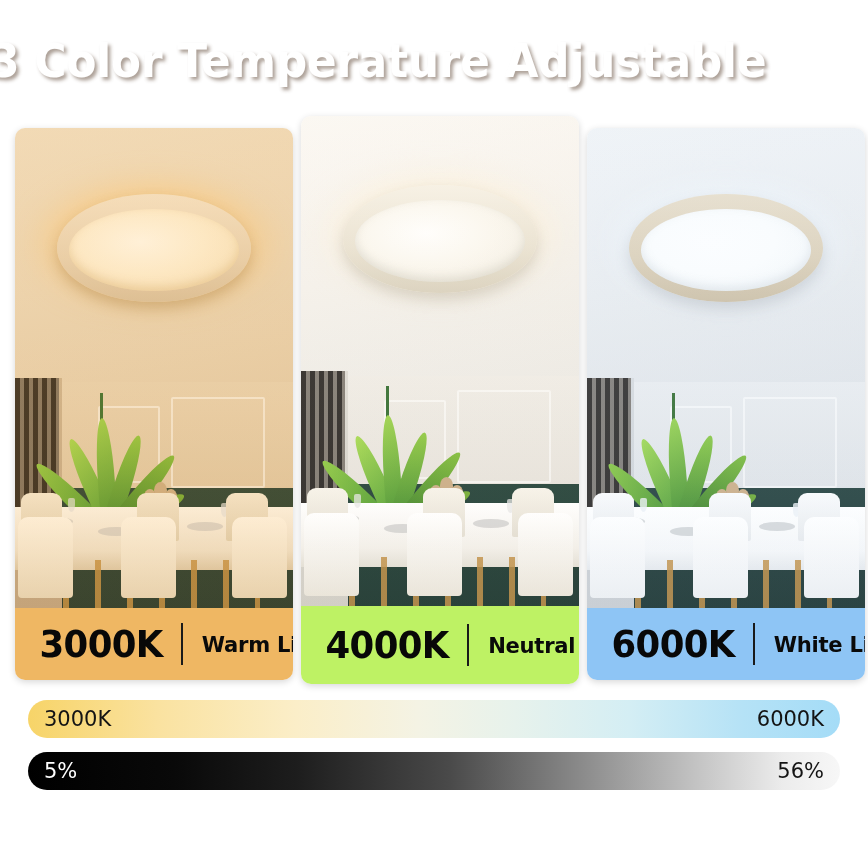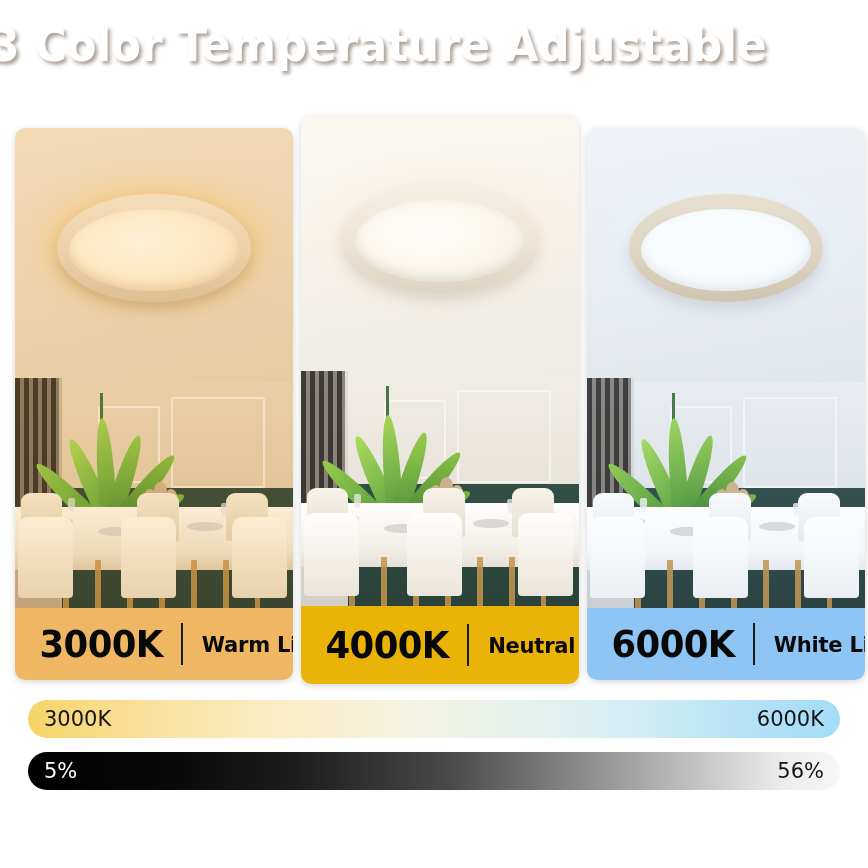--- a/index.html
+++ b/index.html
@@ -19,21 +19,21 @@
     width:756px; height:88px;
     background:linear-gradient(100deg,
         #c9ab93 0%,
         #b2read 0%,
         #a8876c 28%,
         #9c7a5e 52%,
         #a07f63 74%,
         #b08f73 92%,
         #c2a487 100%);
     display:flex;
-    align-items:center;
+    align-items:flex-end;
     justify-content:center;
   }
   .banner-title {
     color:#ffffff;
     font-size:47px;
     font-weight:700;
     letter-spacing:-0.2px;
     transform:scaleX(0.93);
     white-space:nowrap;
     text-shadow:3px 3px 4px rgba(70,45,25,0.45);
@@ -383,21 +383,21 @@
       <div class="chair back" style="left:2%;background:linear-gradient(180deg,#f7f3ea,#e2ddd1);"></div>
       <div class="chair back" style="left:44%;background:linear-gradient(180deg,#f7f3ea,#e2ddd1);"></div>
       <div class="chair back" style="left:76%;background:linear-gradient(180deg,#f7f3ea,#e2ddd1);"></div>
       <div class="chair" style="left:1%;background:linear-gradient(180deg,#ffffff,#e9e4d9);"></div>
       <div class="chair" style="left:38%;background:linear-gradient(180deg,#ffffff,#e9e4d9);"></div>
       <div class="chair" style="left:78%;background:linear-gradient(180deg,#ffffff,#e9e4d9);"></div>
 
       <div class="wash" style="background:linear-gradient(180deg, rgba(255,240,215,0.12) 0%, rgba(250,240,225,0.08) 100%);"></div>
     </div>
 
-    <div class="label-bar" style="background:#eab308;text-align:right;">
+    <div class="label-bar" style="background:#bef264;text-align:right;">
       <span class="kelvin">4000K</span>
       <span class="divider"></span>
       <span class="lname">Neutral Light</span>
     </div>
   </div>
 
   <div class="panel p3">
     <div class="photo">
       <div class="ceiling" style="background:linear-gradient(170deg,#f2f4f6 0%,#e9ecef 55%,#e0e4e8 100%);"></div>
       <div class="wall-upper" style="background:linear-gradient(180deg,#e9ecef 0%,#dee2e6 100%);"></div>

